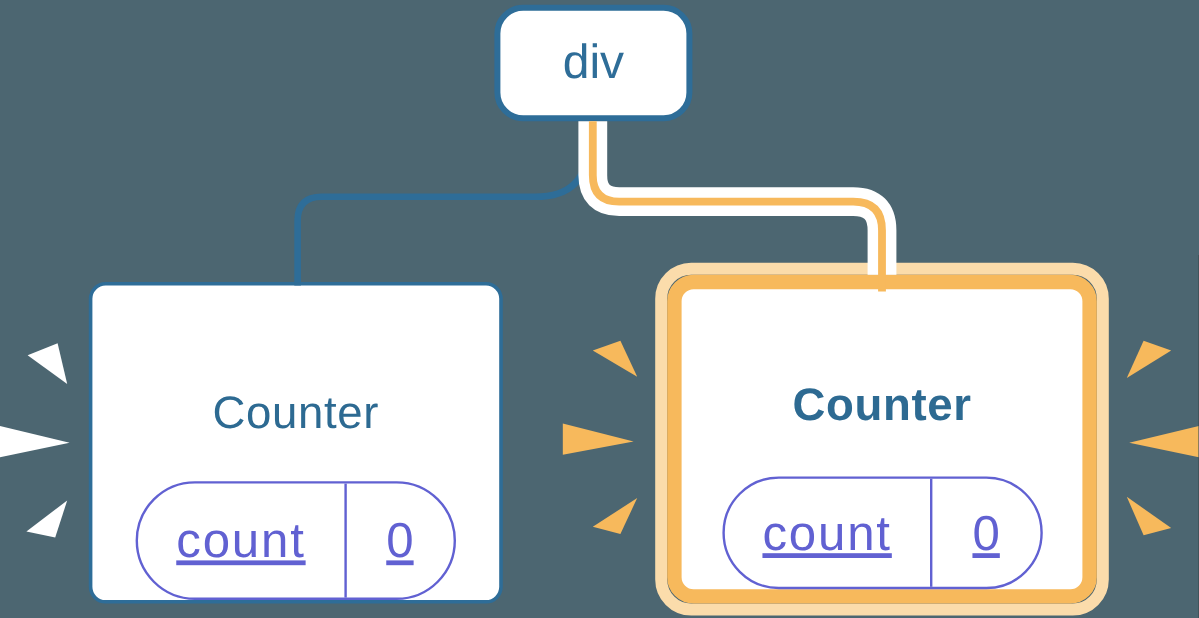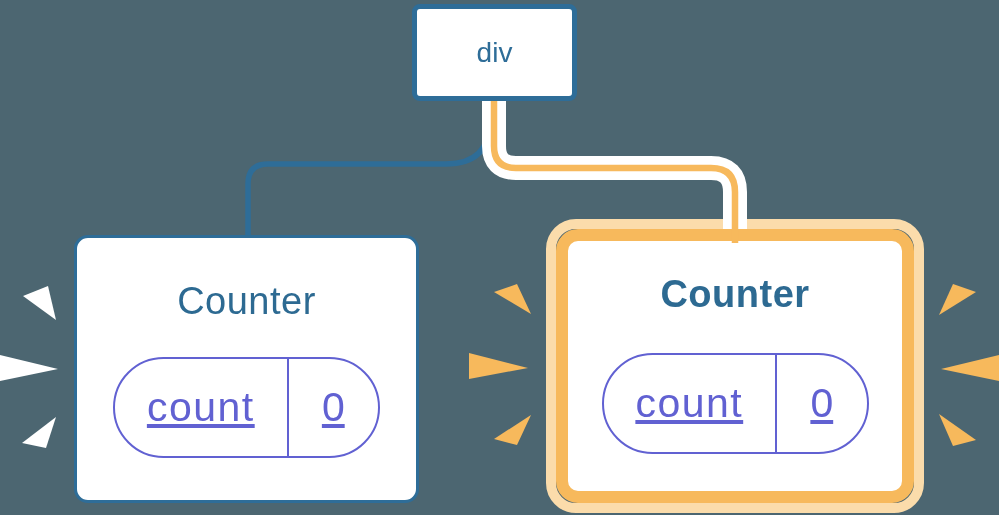--- a/index.html
+++ b/index.html
@@ -12,23 +12,23 @@
     overflow: hidden;
     font-family: "Liberation Sans", sans-serif;
   }
   
   .node-div {
     position: absolute;
     left: 412px; top: 4px;
     width: 165px; height: 97px;
     background: var(--white, #fff);
     border: 5px solid var(--blue, #2e6d98);
-    border-radius: 8px;
+    border-radius: 24px;
     display: flex; align-items: center; justify-content: center;
-    font-size: 28px; font-weight: 500;
+    font-size: 40px; font-weight: 500;
     color: var(--blue, #2e6d98);
     z-index: 2;
   }
   
   .card-left {
     position: absolute;
     left: 74px; top: 235px;
     width: 345px; height: 268px;
     background: var(--white, #fff);
     border: 3px solid var(--blue, #2e6d98);
@@ -51,20 +51,21 @@
     border: 12px solid var(--orange, #f7b95c);
     border-radius: 22px;
     background: var(--white, #fff);
     display: flex; flex-direction: column; align-items: center;
     padding-top: 31px;
   }
   .card-title {
     font-size: 38px; font-weight: 500; line-height: 44px;
     color: var(--title, #2d6a92);
     letter-spacing: 0.5px;
+    margin-top: 44px;
   }
   .card-title.bold { font-weight: 700; }
   
   .pill {
     margin-top: 34px;
     width: 267px; height: 101px;
     border: 2.5px solid var(--indigo, #6161d2);
     border-radius: 51px;
     display: flex;
     color: var(--indigo, #6161d2);

